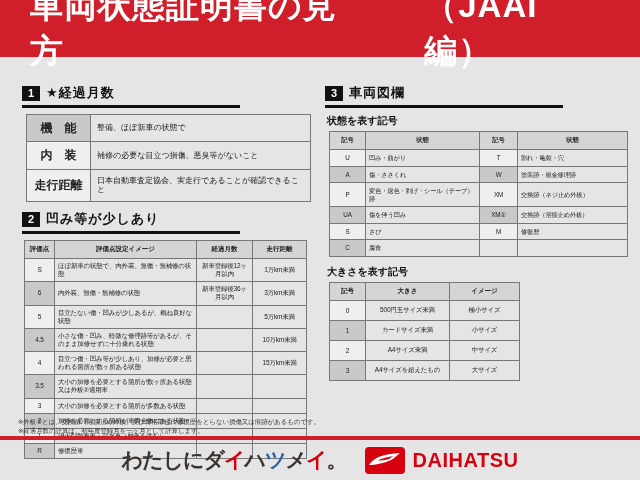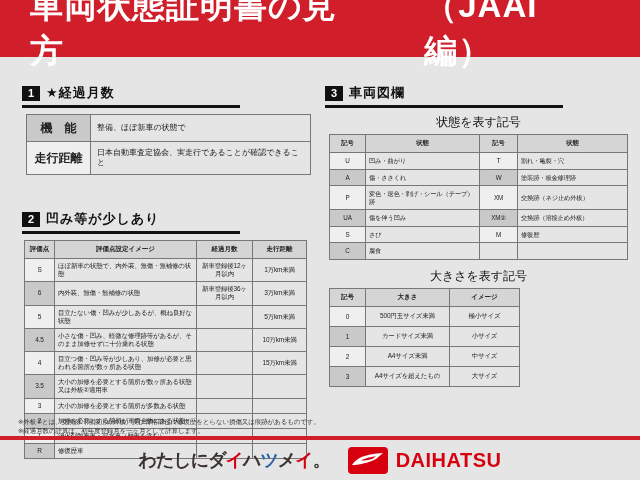--- a/index.html
+++ b/index.html
@@ -43,30 +43,30 @@
   
   .t3 { width:298px; margin-top:3px; }
   .t3 th { font-size:6.3px; padding:4px 1px; }
   .t3 td { font-size:6.3px; padding:4px 3px; line-height:1.2; letter-spacing:-0.2px; }
 
   
   .t4 { width:190px; margin-top:3px; }
   .t4 th { font-size:6.5px; padding:4px 1px; }
   .t4 td { font-size:6.5px; padding:5px 2px; text-align:center; letter-spacing:-0.2px; }
 
-  .sublabel { font-size:12px; font-weight:normal; color:#111;text-align:center; }
+  .sublabel { font-size:10px; font-weight:bold; color:#111; }
 
   .notes { position:absolute; left:18px; top:418px; font-size:6.5px; color:#333; line-height:1.35; letter-spacing:-0.1px; }
 
   .redline { position:absolute; left:0; top:436px; width:640px; height:4px; background:#d01f2a; }
 
   
   .footer { position:absolute; left:0; top:440px; width:640px; height:40px;
             display:flex; align-items:center; justify-content:center; gap:18px; }
-  .slogan { font-weight:bold; font-size:18px; letter-spacing:-1px; }
+  .slogan { font-weight:bold; font-size:21px; letter-spacing:-1px; }
   .sl0,.sl1,.sl2,.sl3,.sl4,.sl6,.sl8,.sl10 { color:#3b3330; }
   .sl5,.sl9 { color:#d7000f; }
   .sl7 { color:#2a63a8; }
   .dlogo { display:flex; align-items:center; gap:8px; }
   .dmark { width:40px; height:27px; }
   .dword { color:#d7000f; font-weight:bold; font-size:20px; letter-spacing:0.5px; }
 </style>
 </head>
 <body>
 
@@ -85,20 +85,24 @@
     </div>
     <table class="t1" style="margin-left:4px;">
       <colgroup>
           <col style="width:64px">
           <col style="width:220px">
         </colgroup>
       <tbody>
           <tr>
         <td class="lab symd">機　能</td>
         <td>整備、ほぼ新車の状態で</td>
+      </tr>
+      <tr>
+        <td class="lab syml">内　装</td>
+        <td>補修の必要な目立つ損傷、悪臭等がないこと</td>
       </tr>
       <tr>
         <td class="lab syml">走行距離</td>
         <td>日本自動車査定協会、実走行であることが確認できること</td>
       </tr>
     </tbody>
       </table>
   </section>
 
   <section class="sec" style="left:22px; top:210px; width:290px;">

